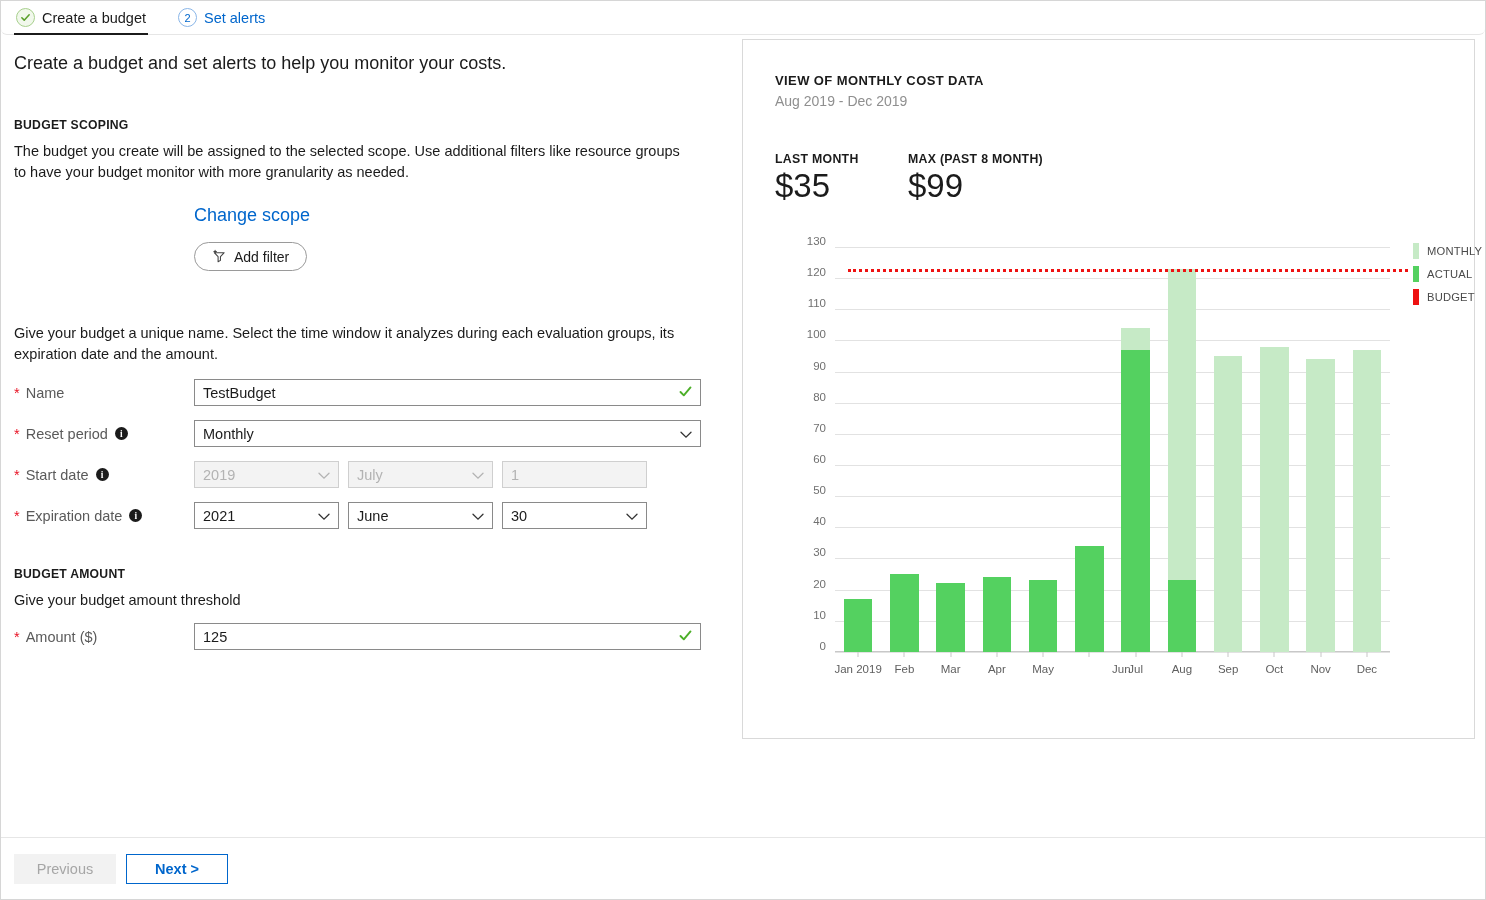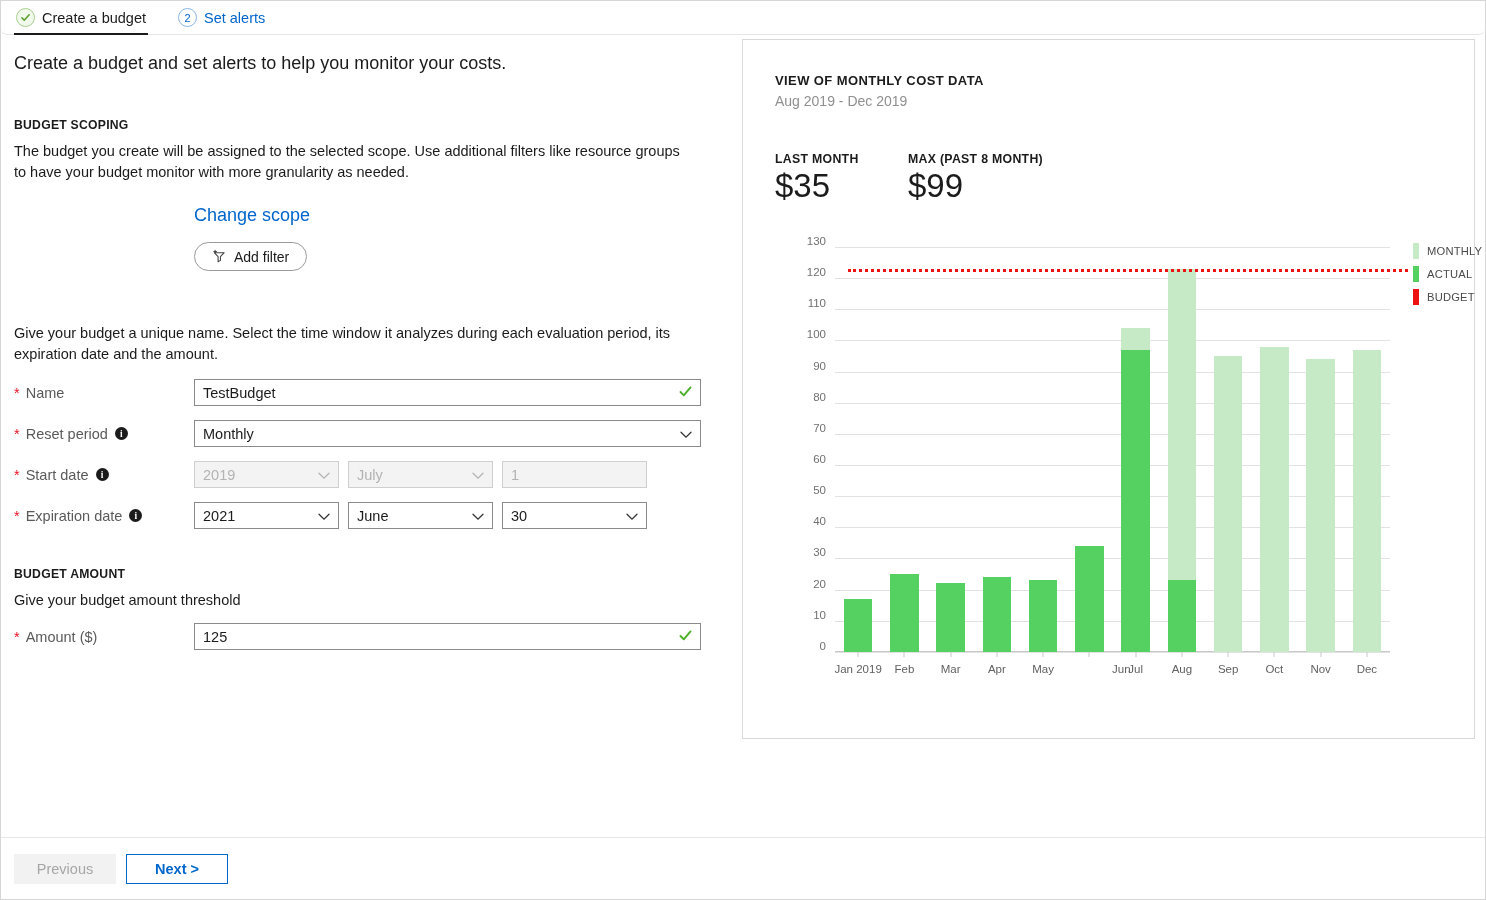--- a/index.html
+++ b/index.html
@@ -432,21 +432,21 @@
               <path d="M2.5 5 L13 5 L9 9.3 L9 13.2 L6.5 14.6 L6.5 9.3 Z" fill="none" stroke="#444" stroke-width="1.15" stroke-linejoin="round"></path>
               <path d="M3.3 2.4 L3.3 5.2 M2 3.8 L4.7 3.8" stroke="#444" stroke-width="1.15" stroke-linecap="round"></path>
             </svg>
           </span>
           <span>Add filter</span>
         </div>
       </div>
 
       
       <div class="sec-gap-1">
-        <div class="sec-desc">Give your budget a unique name. Select the time window it analyzes during each evaluation period, its expiration date and the amount.</div>
+        <div class="sec-desc">Give your budget a unique name. Select the time window it analyzes during each evaluation groups, its expiration date and the amount.</div>
 
         <div class="form-row">
           <span class="fld-label">
             <span class="req">*</span>
             <span>Name</span>
           </span>
           <div class="txtbox">
             <span>TestBudget</span>
             <span class="valid-check">
               <svg width="13" height="13" viewBox="0 0 13 13">

